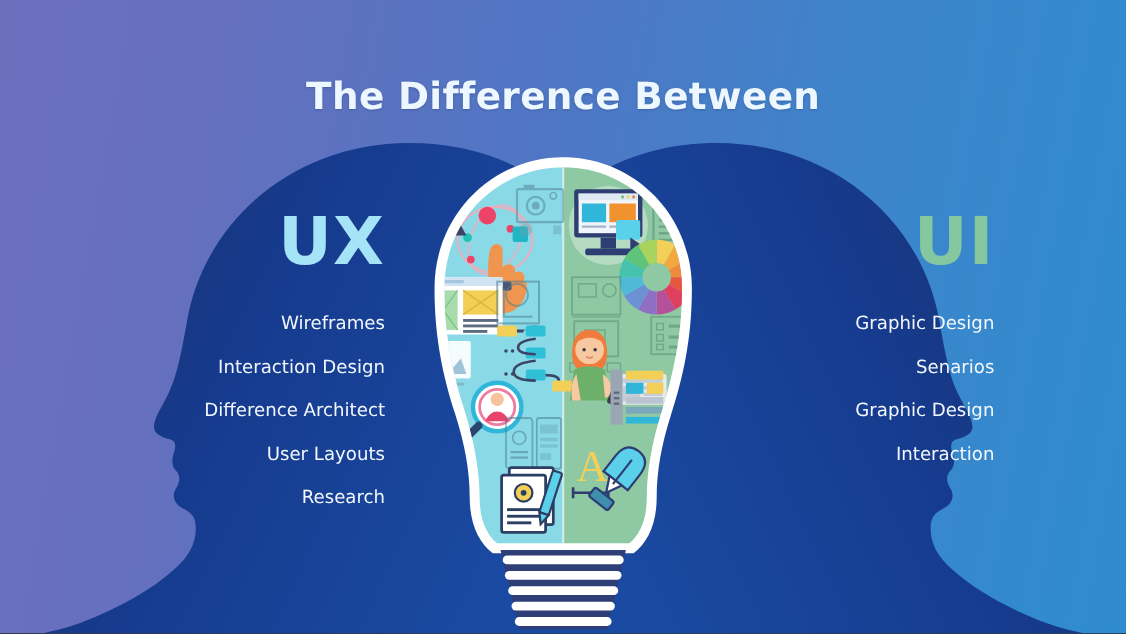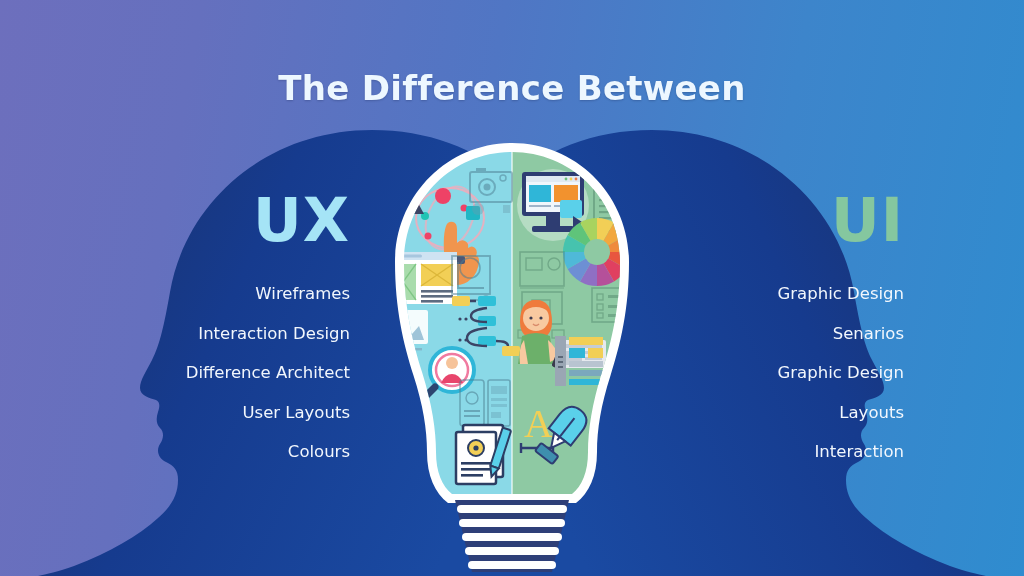--- a/index.html
+++ b/index.html
@@ -140,31 +140,30 @@
 
   <div class="title">The Difference Between</div>
 
   <div class="side side-left">
     <div class="side-heading">UX</div>
     <ul class="side-list">
       <li>Wireframes</li>
       <li>Interaction Design</li>
       <li>Difference Architect</li>
       <li>User Layouts</li>
-      <li>Colours</li>
+      <li>Research</li>
     </ul>
   </div>
 
   <div class="side side-right">
     <div class="side-heading">UI</div>
     <ul class="side-list">
       <li>Graphic Design</li>
       <li>Senarios</li>
       <li>Graphic Design</li>
-      <li>Layouts</li>
       <li>Interaction</li>
     </ul>
   </div>
 
   <div class="bulb-layer">
     <svg width="1024" height="576" viewBox="0 0 1024 576" xmlns="http://www.w3.org/2000/svg">
       <defs>
 
         <path id="bulbGlass" d="
           M 512 152

